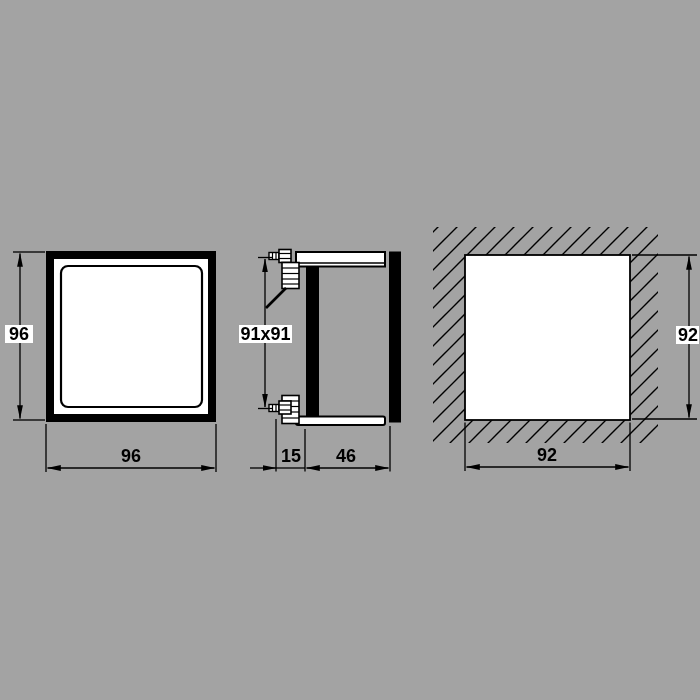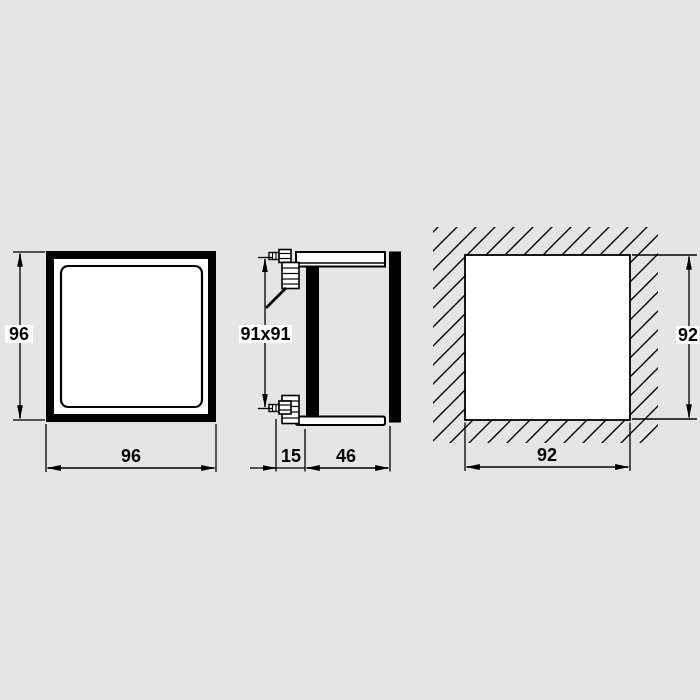--- a/index.html
+++ b/index.html
@@ -1,16 +1,16 @@
 <!DOCTYPE html>
 <html><head>
 <meta charset="utf-8">
 <style>
   html,body{margin:0;padding:0;background:#ffffff;}
-  .canvas{position:relative;width:700px;height:700px;background:#e5e5e5;overflow:hidden;}
+  .canvas{position:relative;width:700px;height:700px;background:#a3a3a3;overflow:hidden;}
   svg{display:block;}
   .dim-text{
     font-family:"Liberation Sans", sans-serif;
     font-weight:bold;
     font-size:18px;
     fill:#000000;
     text-anchor:middle;
   }
   .thin{stroke:#000000;stroke-width:1.3;fill:none;}
   .outline{stroke:#000000;stroke-width:2;fill:#ffffff;}

